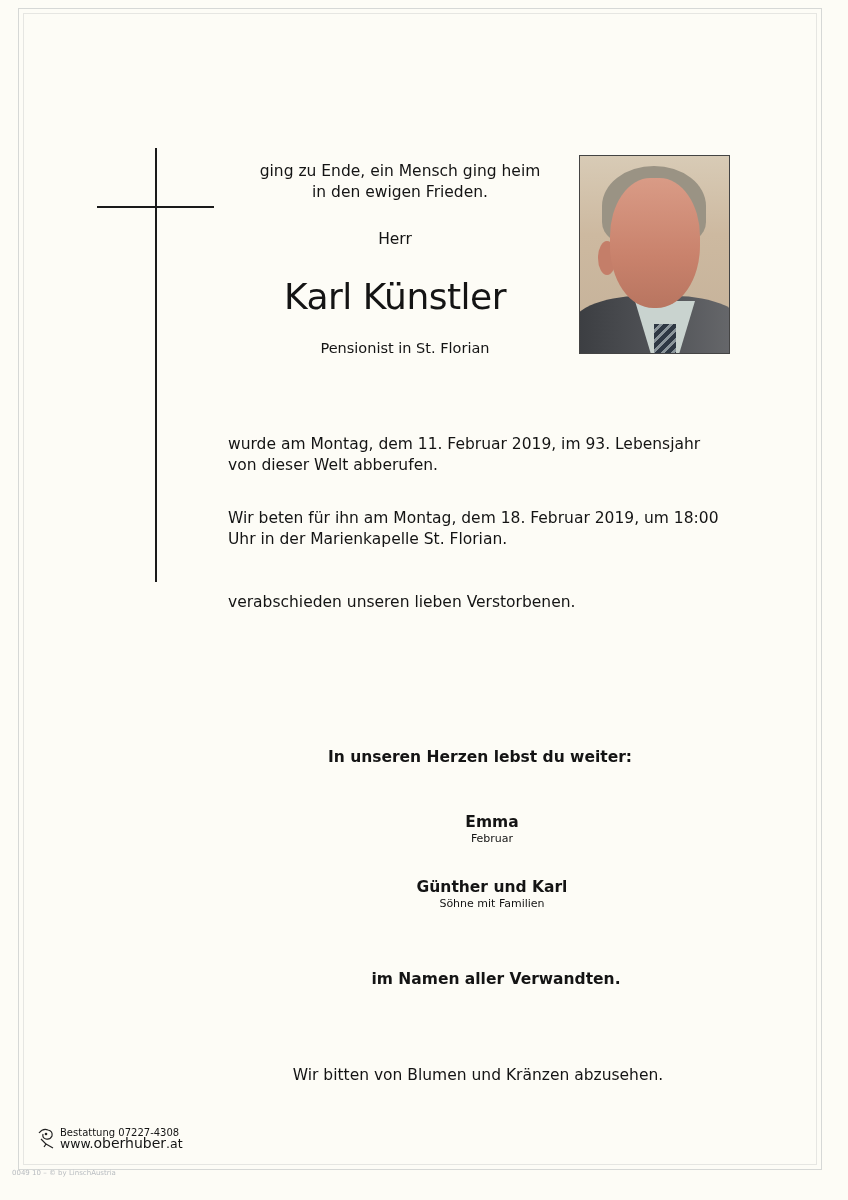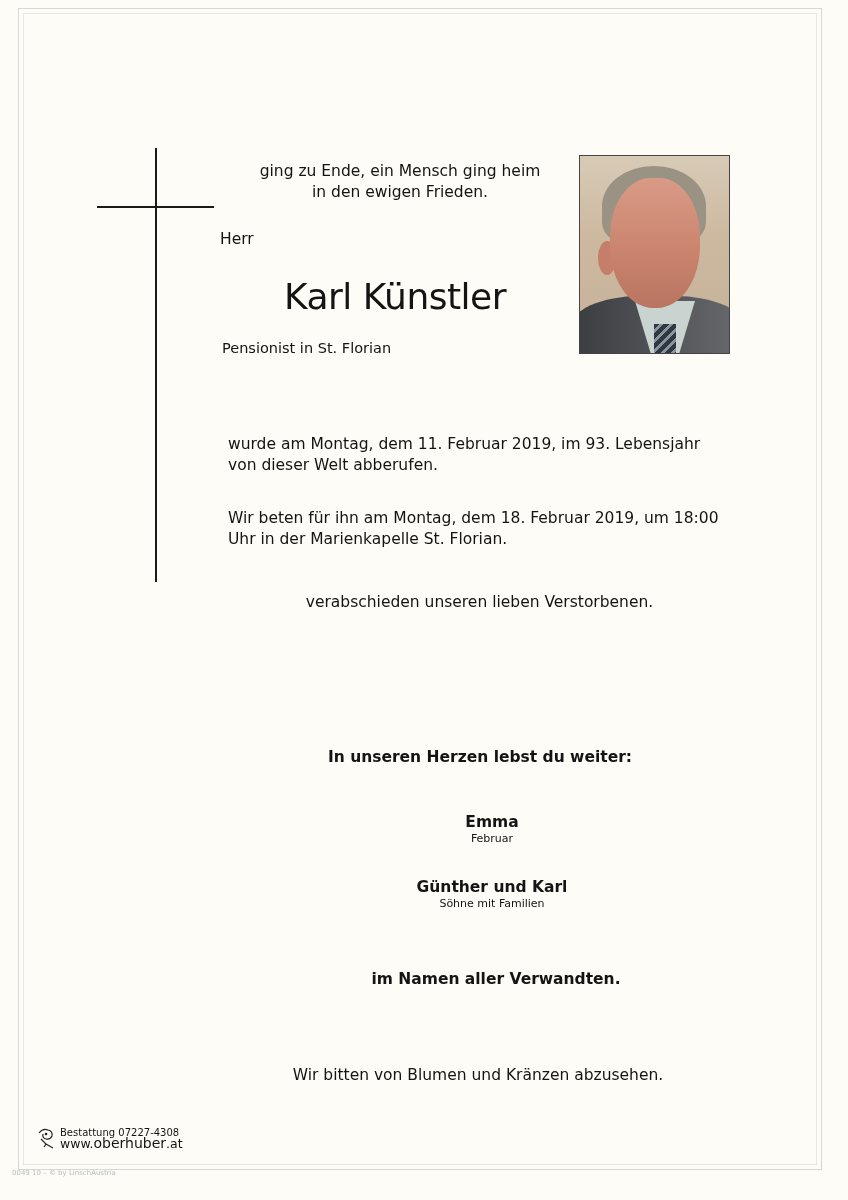--- a/index.html
+++ b/index.html
@@ -3,36 +3,36 @@
 <meta charset="utf-8">
 <style>
   html,body{margin:0;padding:0;}
   body{width:848px;height:1200px;background:#fdfcf6;position:relative;overflow:hidden;font-family:"DejaVu Sans",sans-serif;color:#141414;}
   .frame-outer{position:absolute;left:18px;top:8px;width:804px;height:1162px;border:1px solid #d6d8d6;box-sizing:border-box;}
   .frame-inner{position:absolute;left:23px;top:13px;width:794px;height:1152px;border:1px solid #e6e6e2;box-sizing:border-box;}
   .cross-v{position:absolute;left:155px;top:148px;width:2px;height:434px;background:#1a1a1a;}
   .cross-h{position:absolute;left:97px;top:206px;width:117px;height:2px;background:#1a1a1a;}
   .intro{position:absolute;left:220px;width:360px;text-align:center;font-size:15.5px;line-height:21px;}
   .intro-text{top:161px;}
-  .herr{position:absolute;left:220px;width:350px;top:230px;font-size:15.5px;}
+  .herr{position:absolute;left:220px;width:350px;top:230px;text-align:center;font-size:15.5px;}
   .name{position:absolute;left:220px;width:350px;top:276px;text-align:center;font-size:36px;letter-spacing:-0.5px;}
-  .occupation{position:absolute;left:222px;width:350px;top:340px;text-align:left;font-size:14.5px;}
+  .occupation{position:absolute;left:230px;width:350px;top:340px;text-align:center;font-size:14.5px;}
   .photo{position:absolute;left:579px;top:155px;width:151px;height:199px;border:1px solid #444;box-sizing:border-box;
     background:linear-gradient(180deg,#d8cbb6 0%,#cdb9a0 40%,#c4b199 100%);overflow:hidden;}
   .photo .hair{position:absolute;left:22px;top:10px;width:104px;height:80px;border-radius:50% 50% 30% 30%;background:#9a9384;}
   .photo .face{position:absolute;left:30px;top:22px;width:90px;height:130px;border-radius:45% 45% 48% 48%;background:linear-gradient(180deg,#d99b86 0%,#c9826c 60%,#b87560 100%);}
   .photo .ear{position:absolute;left:18px;top:85px;width:18px;height:34px;border-radius:50%;background:#c47e69;}
   .photo .jacket{position:absolute;left:-10px;top:140px;width:175px;height:80px;border-radius:40% 40% 0 0;background:linear-gradient(90deg,#3a3c40 0%,#55575b 60%,#6a6b6e 100%);}
   .photo .shirt{position:absolute;left:55px;top:145px;width:60px;height:60px;background:#c9d3cf;clip-path:polygon(0 0,100% 0,70% 100%,30% 100%);}
   .photo .tie{position:absolute;left:74px;top:168px;width:22px;height:40px;background:repeating-linear-gradient(135deg,#2e3844 0 4px,#8a949a 4px 7px);}
   .para{position:absolute;left:228px;width:503px;font-size:15.5px;line-height:21px;}
   .p1{top:434px;}
   .p2{top:508px;}
   .p3{top:592px;text-align:justify;}
-  .p3 .last{text-align:center;}
+  .p3 .last{text-align:left;}
   .center{position:absolute;left:0;width:848px;text-align:center;}
   .heart{top:748px;font-size:15.5px;font-weight:bold;left:200px;width:560px;}
   .sv-name{font-size:15.5px;font-weight:bold;}
   .sv-rel{font-size:11px;margin-top:1px;}
   .sv1{top:813px;left:200px;width:584px;}
   .sv2{top:878px;left:200px;width:584px;}
   .namens{top:970px;font-size:15.5px;font-weight:bold;left:200px;width:592px;}
   .blumen{top:1066px;font-size:15.5px;left:200px;width:556px;}
   .logo{position:absolute;left:35px;top:1127px;display:flex;align-items:center;}
   .logo-icon{width:22px;height:22px;margin-right:3px;}

